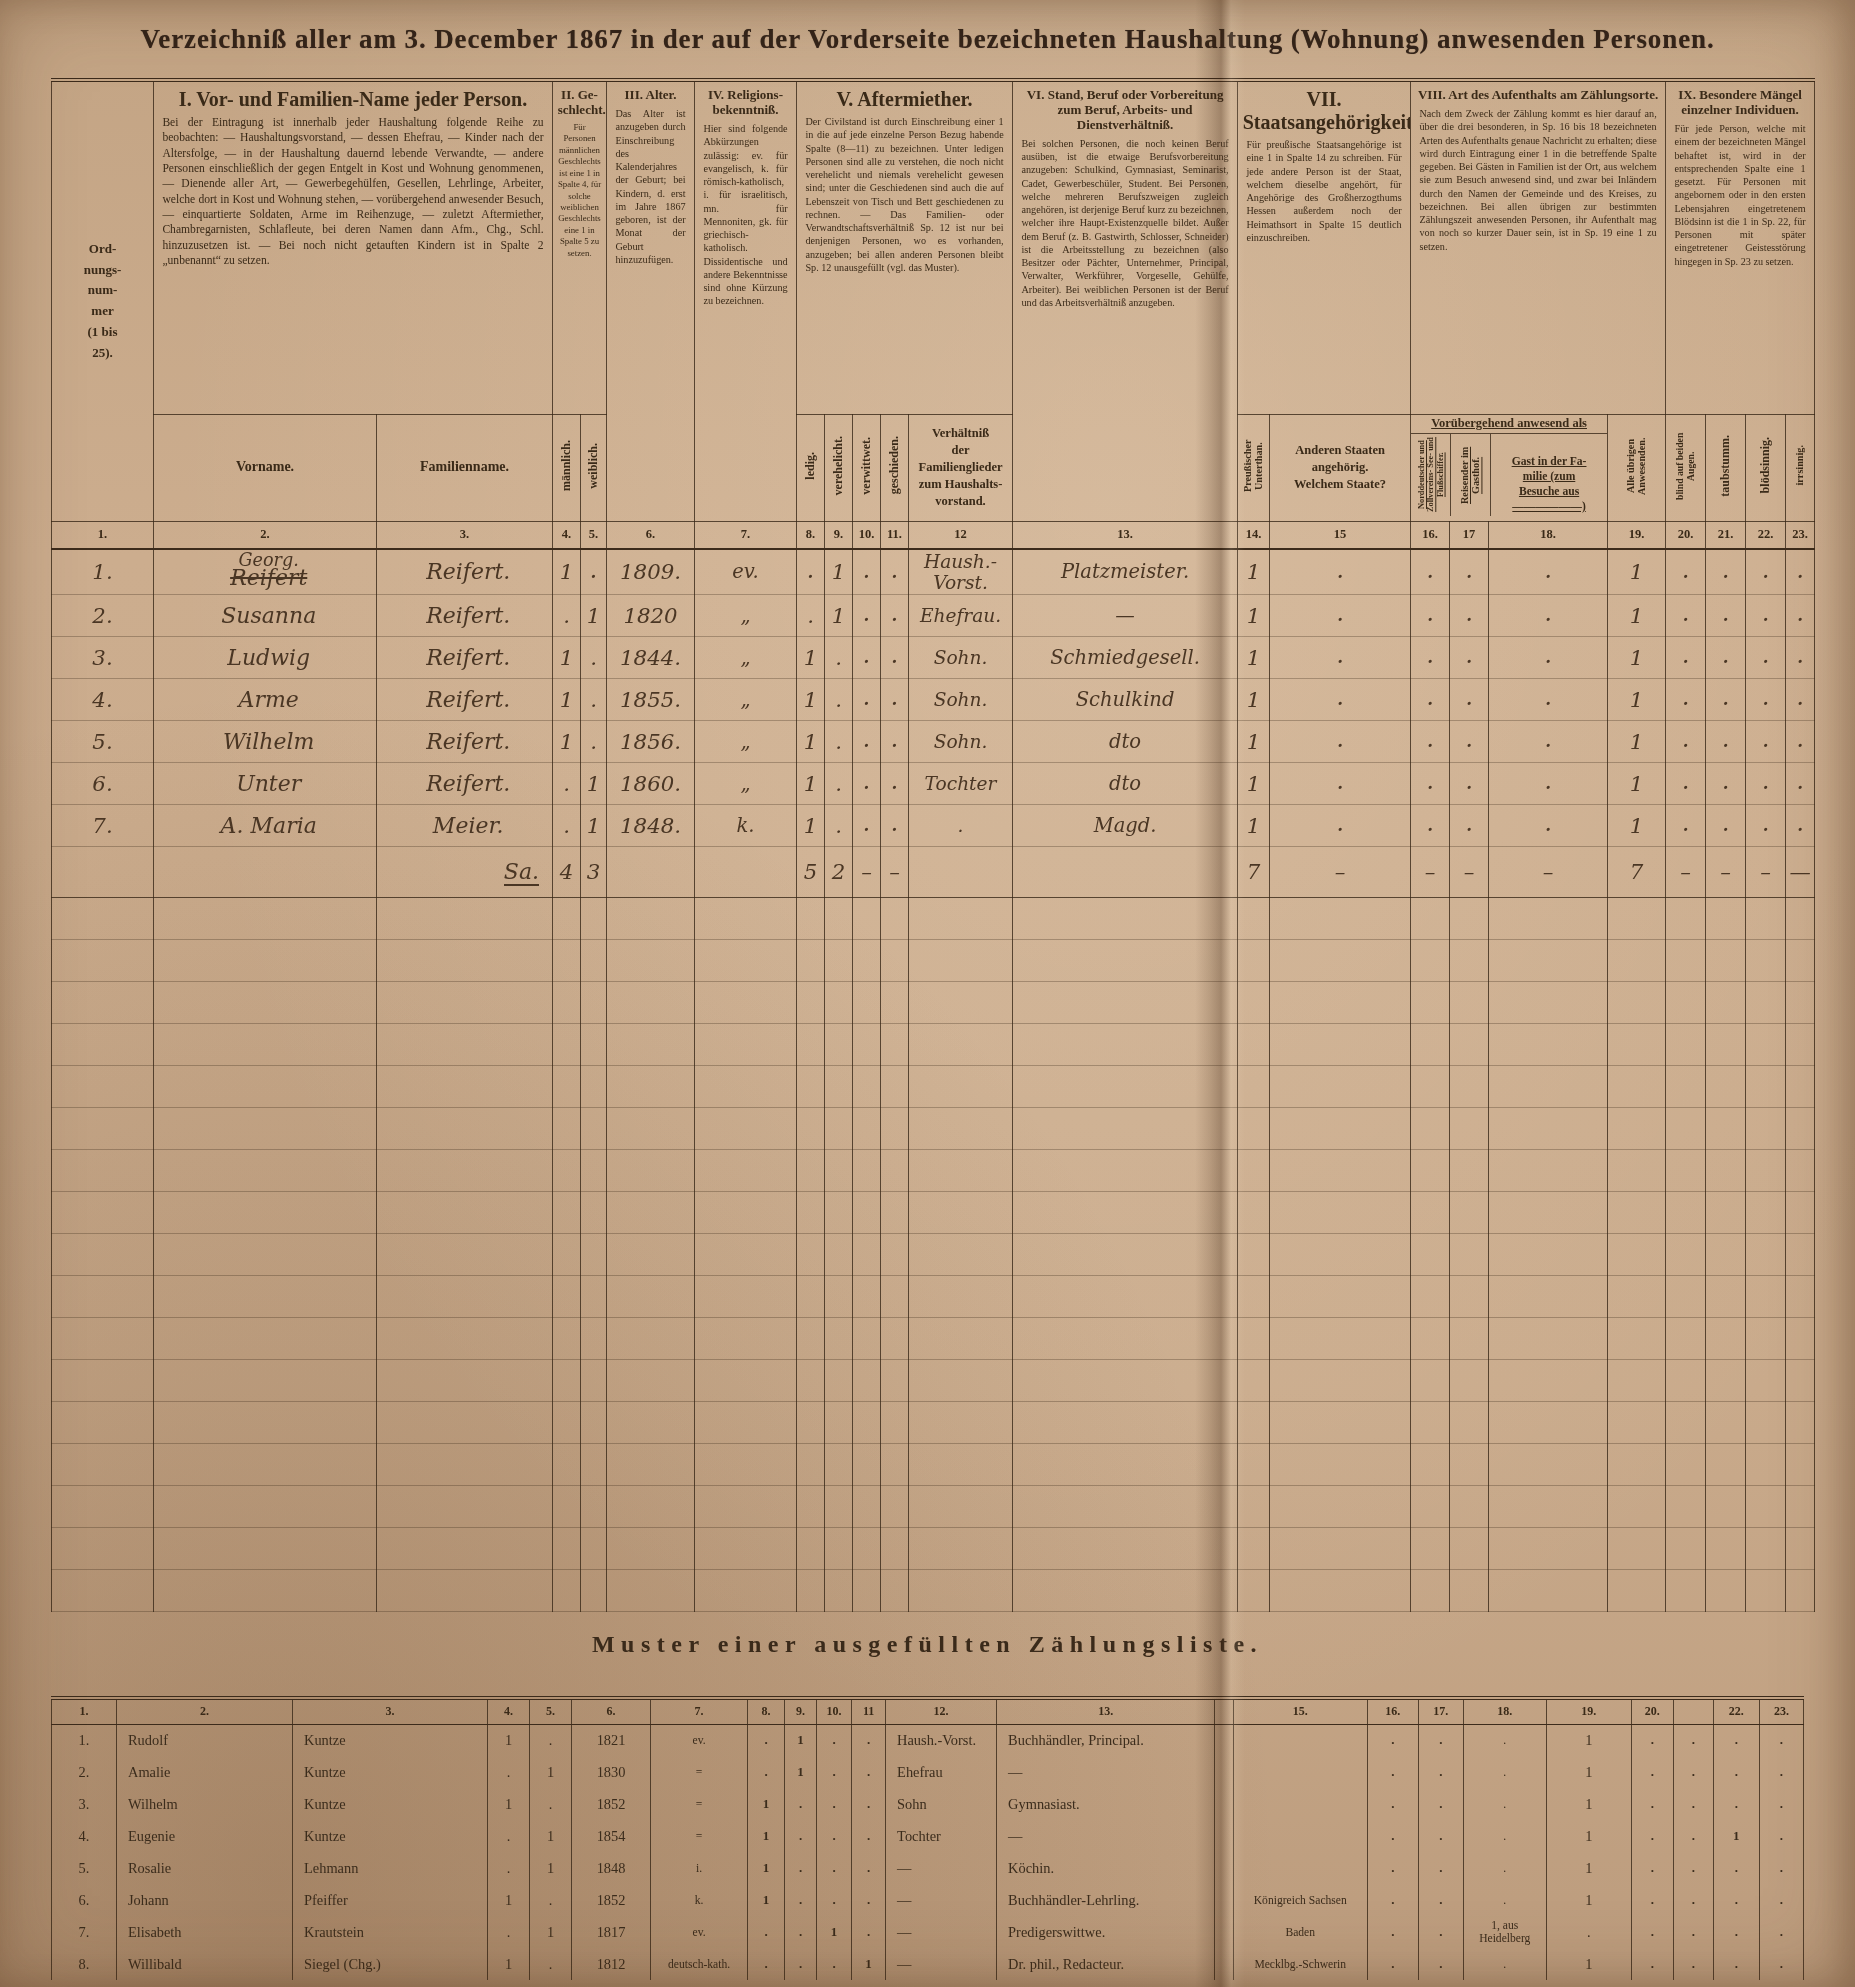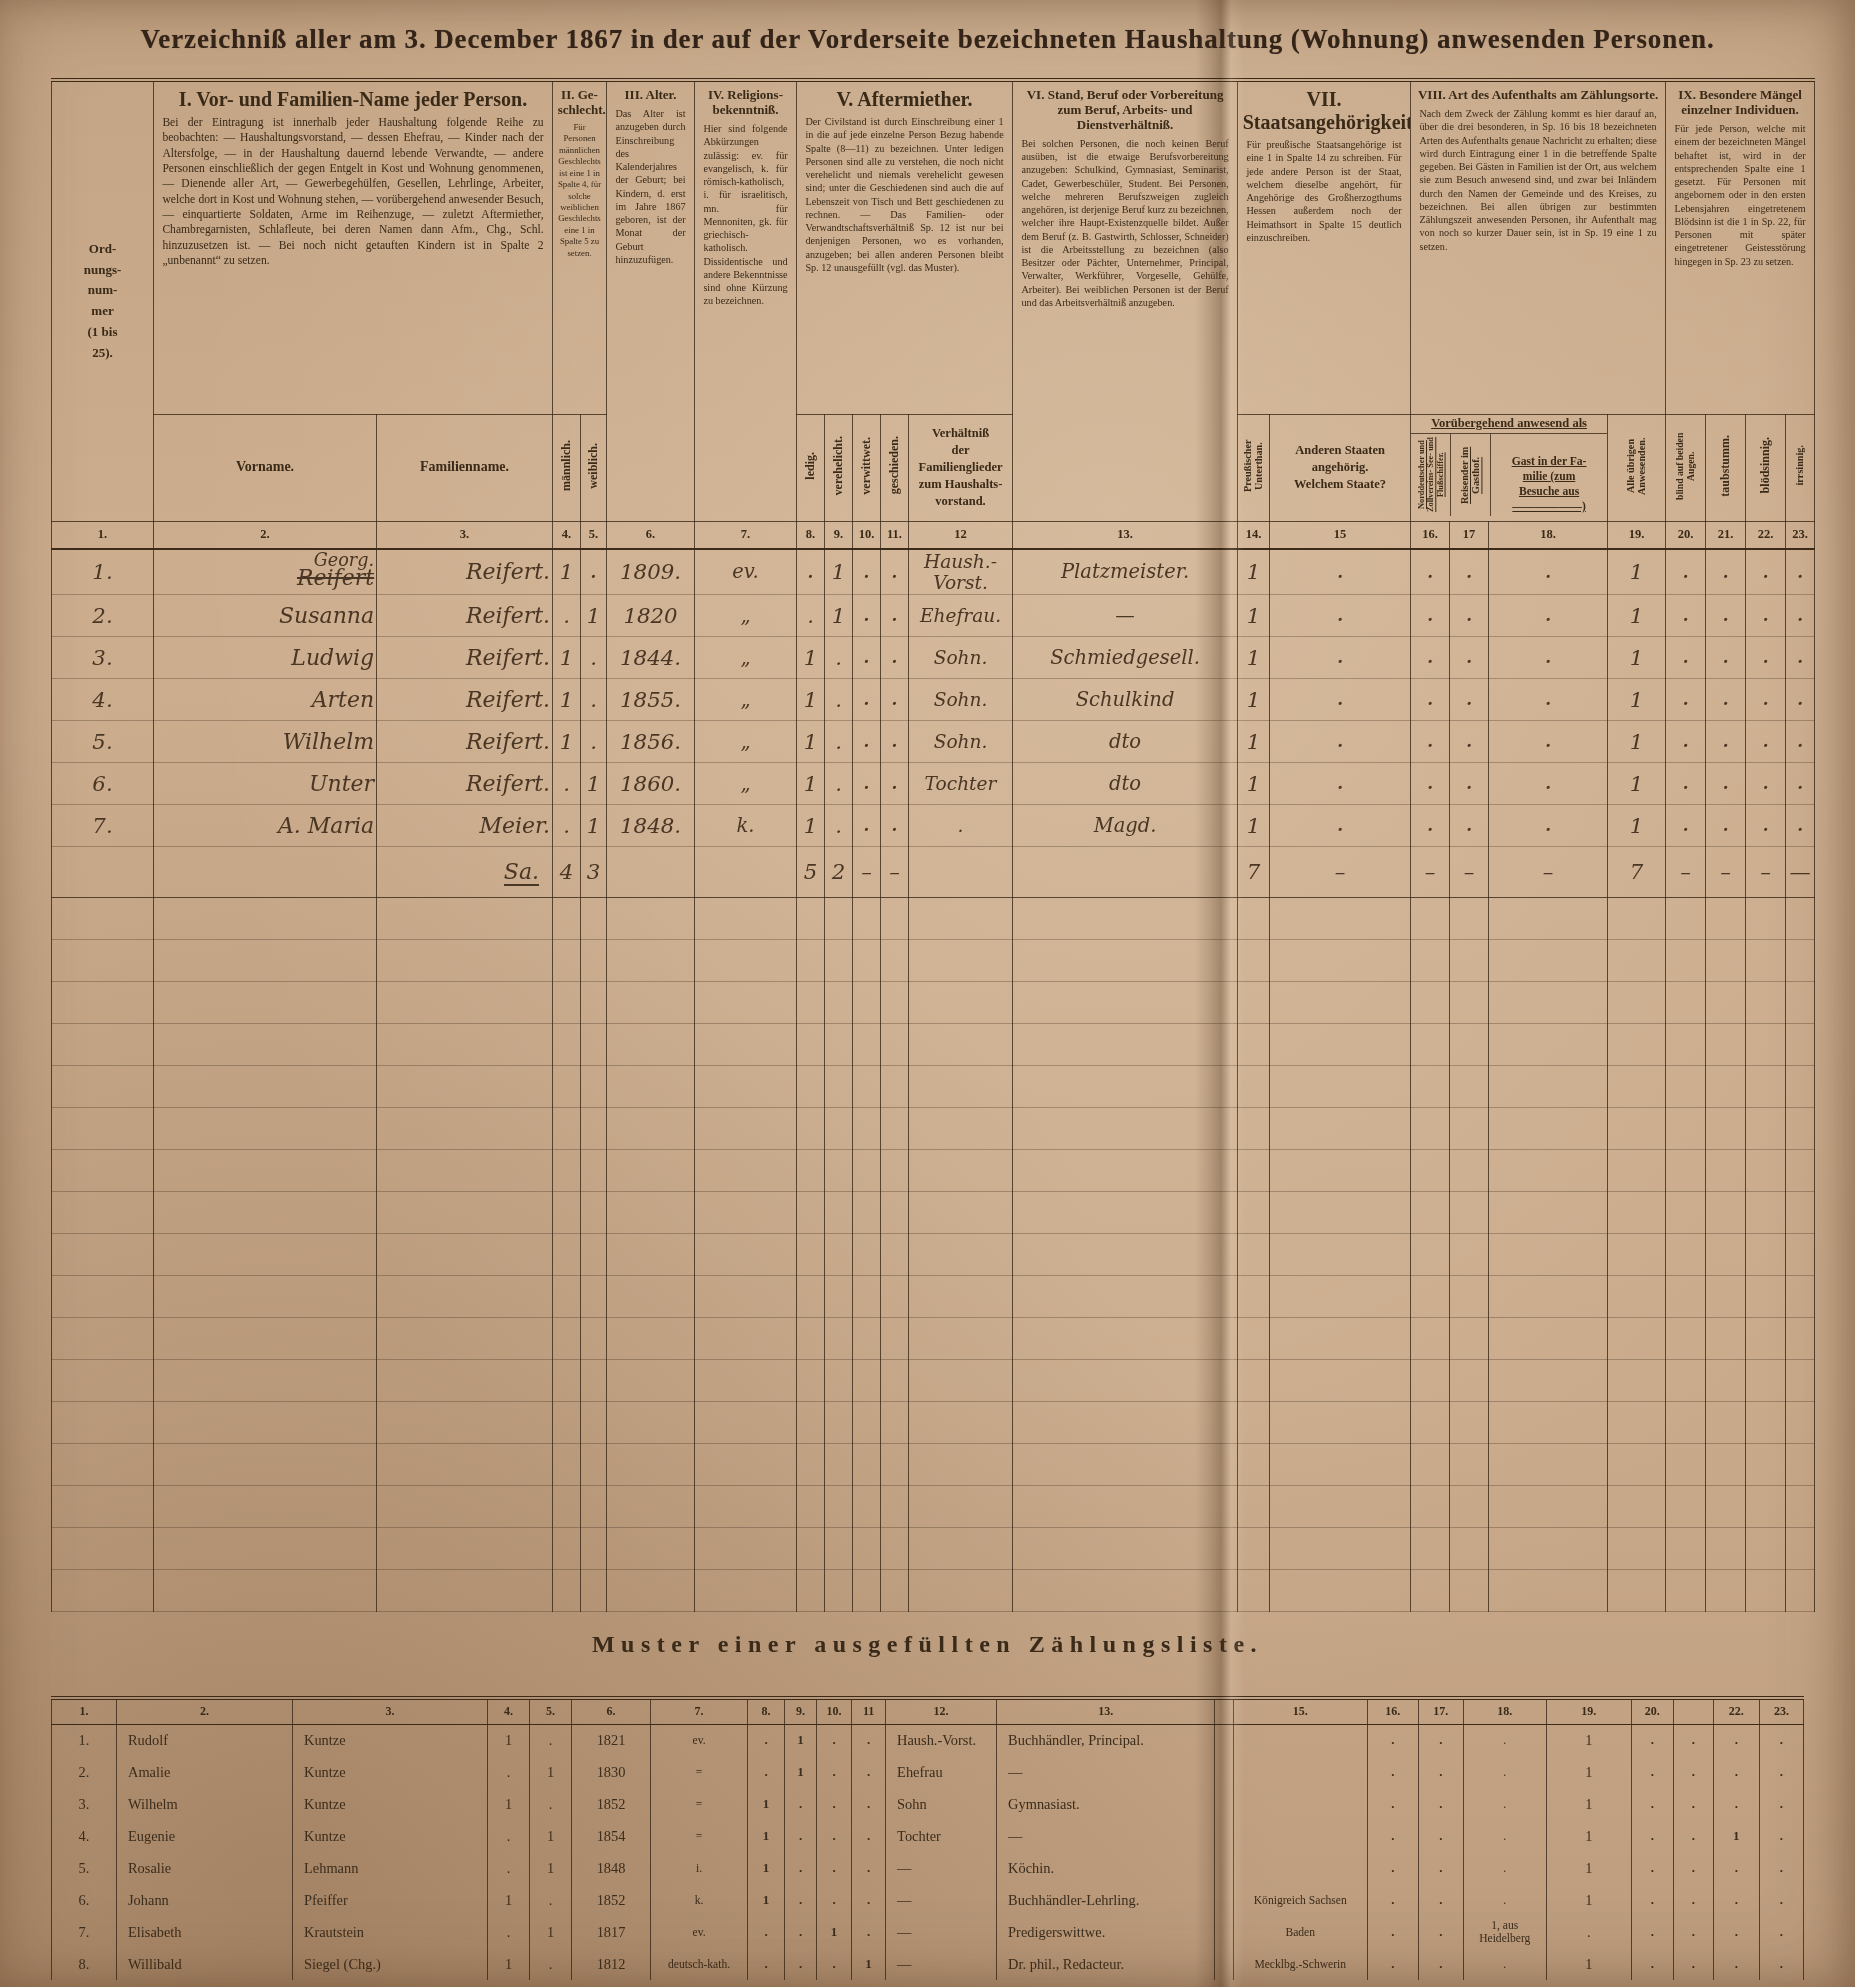--- a/index.html
+++ b/index.html
@@ -41,21 +41,21 @@
   .vert{writing-mode:vertical-rl;transform:rotate(180deg);display:inline-block;
     font-weight:bold;font-size:12px;line-height:1.12;max-height:98px;}
   .vert-s{font-size:8.3px;max-height:93px;}
   .vor-cell{padding:0;vertical-align:top !important;text-decoration:underline;}
   .vor-label{font-weight:bold;font-size:12.5px;border-bottom:0.9px solid rgba(56,40,24,.8);padding:1.9px 0;}
   .vor-cols{display:flex;height:82px;}
   .vor-cols .vc{flex:0 0 auto;display:flex;align-items:flex-end;justify-content:center;border-right:0.9px solid rgba(56,40,24,.8);}
   .vor-cols .vc:last-child{border-right:none;flex:1 1 auto;}
   .gast{font-weight:bold;font-size:11.6px;line-height:1.3;padding:1.9px;}
   .hw{font-family:"DejaVu Serif",serif;font-style:italic;color:#4a3624;font-size:22px;}
-  .hw-name{text-align:right;padding-left:9.3px;}
+  .hw-name{text-align:center;padding-left:9.3px;}
   .hw-num{font-size:21.3px;}
   .hw-dot{font-size:16.7px;font-weight:bold;}
   .name-above{display:block;font-size:17.6px;line-height:.9;margin-bottom:-3.7px;}
   .name-struck{display:block;text-decoration:line-through;text-decoration-thickness:1.9px;}
   .sumrow td{border-top:1.9px solid rgba(56,40,24,.85);}
   .sa-label{text-align:right;padding-right:13px;}
   .sa-label span{border-bottom:2.8px double #4a3624;}
   .mtitle{position:absolute;top:1631px;left:0;width:100%;text-align:center;
     font-weight:bold;font-size:24px;letter-spacing:6.5px;color:#3a2a1a;}
   .mnums{height:26px;}
@@ -291,21 +291,21 @@
         <td class="hw hw-dot">.</td>
         <td class="hw hw-dot">.</td>
         <td class="hw hw-num">1</td>
         <td class="hw hw-dot">.</td>
         <td class="hw hw-dot">.</td>
         <td class="hw hw-dot">.</td>
         <td class="hw hw-dot">.</td>
       </tr>
         <tr class="drow">
         <td class="hw hw-num">4.</td>
-        <td class="hw hw-name">Arten</td>
+        <td class="hw hw-name">Arme</td>
         <td class="hw hw-name">Reifert.</td>
         <td class="hw hw-num">1</td>
         <td class="hw hw-num">.</td>
         <td class="hw hw-num">1855.</td>
         <td class="hw" style="font-size:19.5px">„</td>
         <td class="hw hw-num">1</td>
         <td class="hw hw-num">.</td>
         <td class="hw hw-dot">.</td>
         <td class="hw hw-dot">.</td>
         <td class="hw" style="font-size:18.6px">Sohn.</td>

